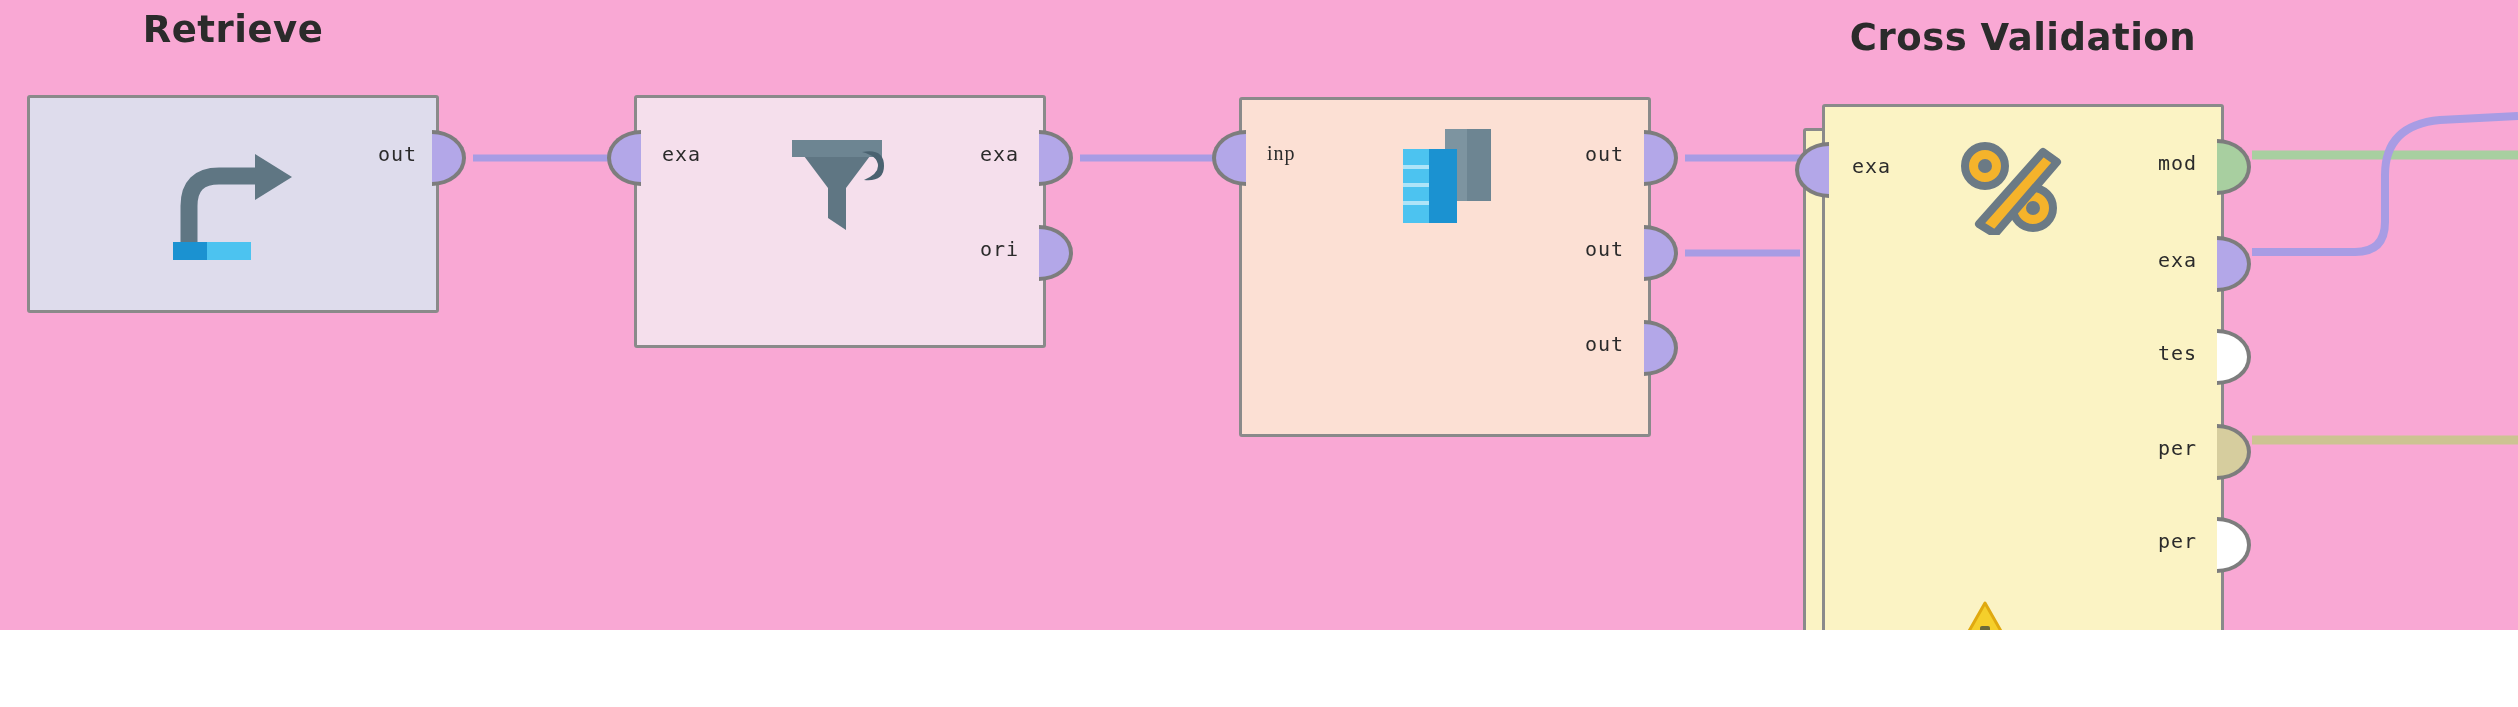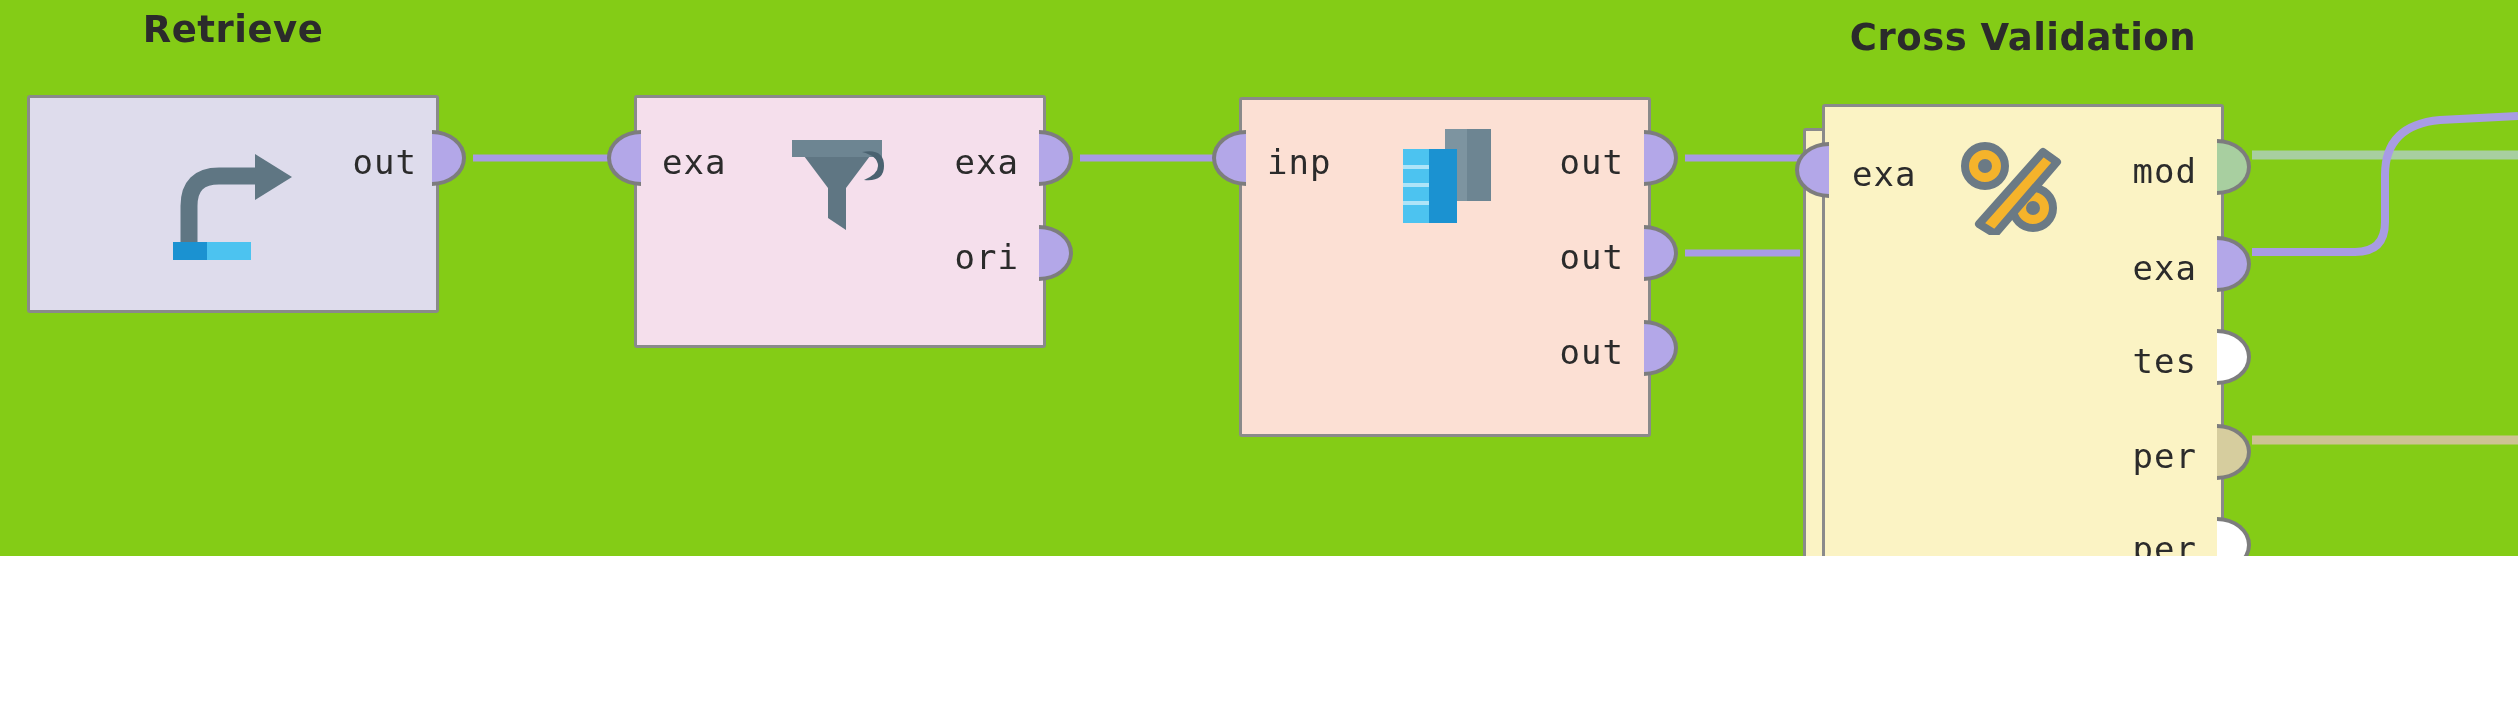--- a/index.html
+++ b/index.html
@@ -6,22 +6,22 @@
     margin: 0;
     padding: 0;
     background: #ffffff;
   }
   body {
     font-family: "DejaVu Sans", sans-serif;
   }
   #canvas {
     position: relative;
     width: 2518px;
-    height: 556px;
-    background: #84cc16;
+    height: 630px;
+    background: #f9a8d4;
     overflow: hidden;
   }
 
   
   #wires {
     position: absolute;
     left: 0; top: 0;
     width: 2518px;
     height: 707px;
     pointer-events: none;
@@ -69,21 +69,21 @@
     border-top-right-radius: 34px 28px;
     border-bottom-right-radius: 34px 28px;
   }
   .port.in {
     border-right: none;
     border-top-left-radius: 34px 28px;
     border-bottom-left-radius: 34px 28px;
   }
   .port-label {
     position: absolute;
-    font-size: 34px;
+    font-size: 20px;
     color: #2b2b2b;
     white-space: nowrap;
     font-family: "DejaVu Sans Mono", monospace;
     letter-spacing: 1px;
   }
   .port-label.right { text-align: right; }
   .port-label.left  { text-align: left; }
 
   
   .op-icon {
@@ -162,21 +162,21 @@
         <rect x="56" y="4" width="22" height="72" fill="#7d94a0"></rect>
         <rect x="14" y="24" width="54" height="74" fill="#4cc3f0"></rect>
         <rect x="40" y="24" width="28" height="74" fill="#1b92d1"></rect>
         <rect x="14" y="40" width="26" height="4" fill="#ffffff" opacity="0.55"></rect>
         <rect x="14" y="58" width="26" height="4" fill="#ffffff" opacity="0.55"></rect>
         <rect x="14" y="76" width="26" height="4" fill="#ffffff" opacity="0.55"></rect>
       </svg>
     </div>
 
     <div class="port in" style="left:-27px; top:130px; background:#b3a7e8;"></div>
-    <div class="port-label left" style="left:28px; top:142px; width:120px;">inp</div>
+    <div class="port-label left" style="left:28px; top:142px; width:120px;font-family:Liberation Serif, serif;">inp</div>
 
     <div class="port out" style="left:405px; top:130px; background:#b3a7e8;"></div>
     <div class="port-label right" style="left:275px; top:142px; width:110px;">out</div>
 
     <div class="port out" style="left:405px; top:225px; background:#b3a7e8;"></div>
     <div class="port-label right" style="left:275px; top:237px; width:110px;">out</div>
 
     <div class="port out" style="left:405px; top:320px; background:#b3a7e8;"></div>
     <div class="port-label right" style="left:275px; top:332px; width:110px;">out</div>
   </div>

